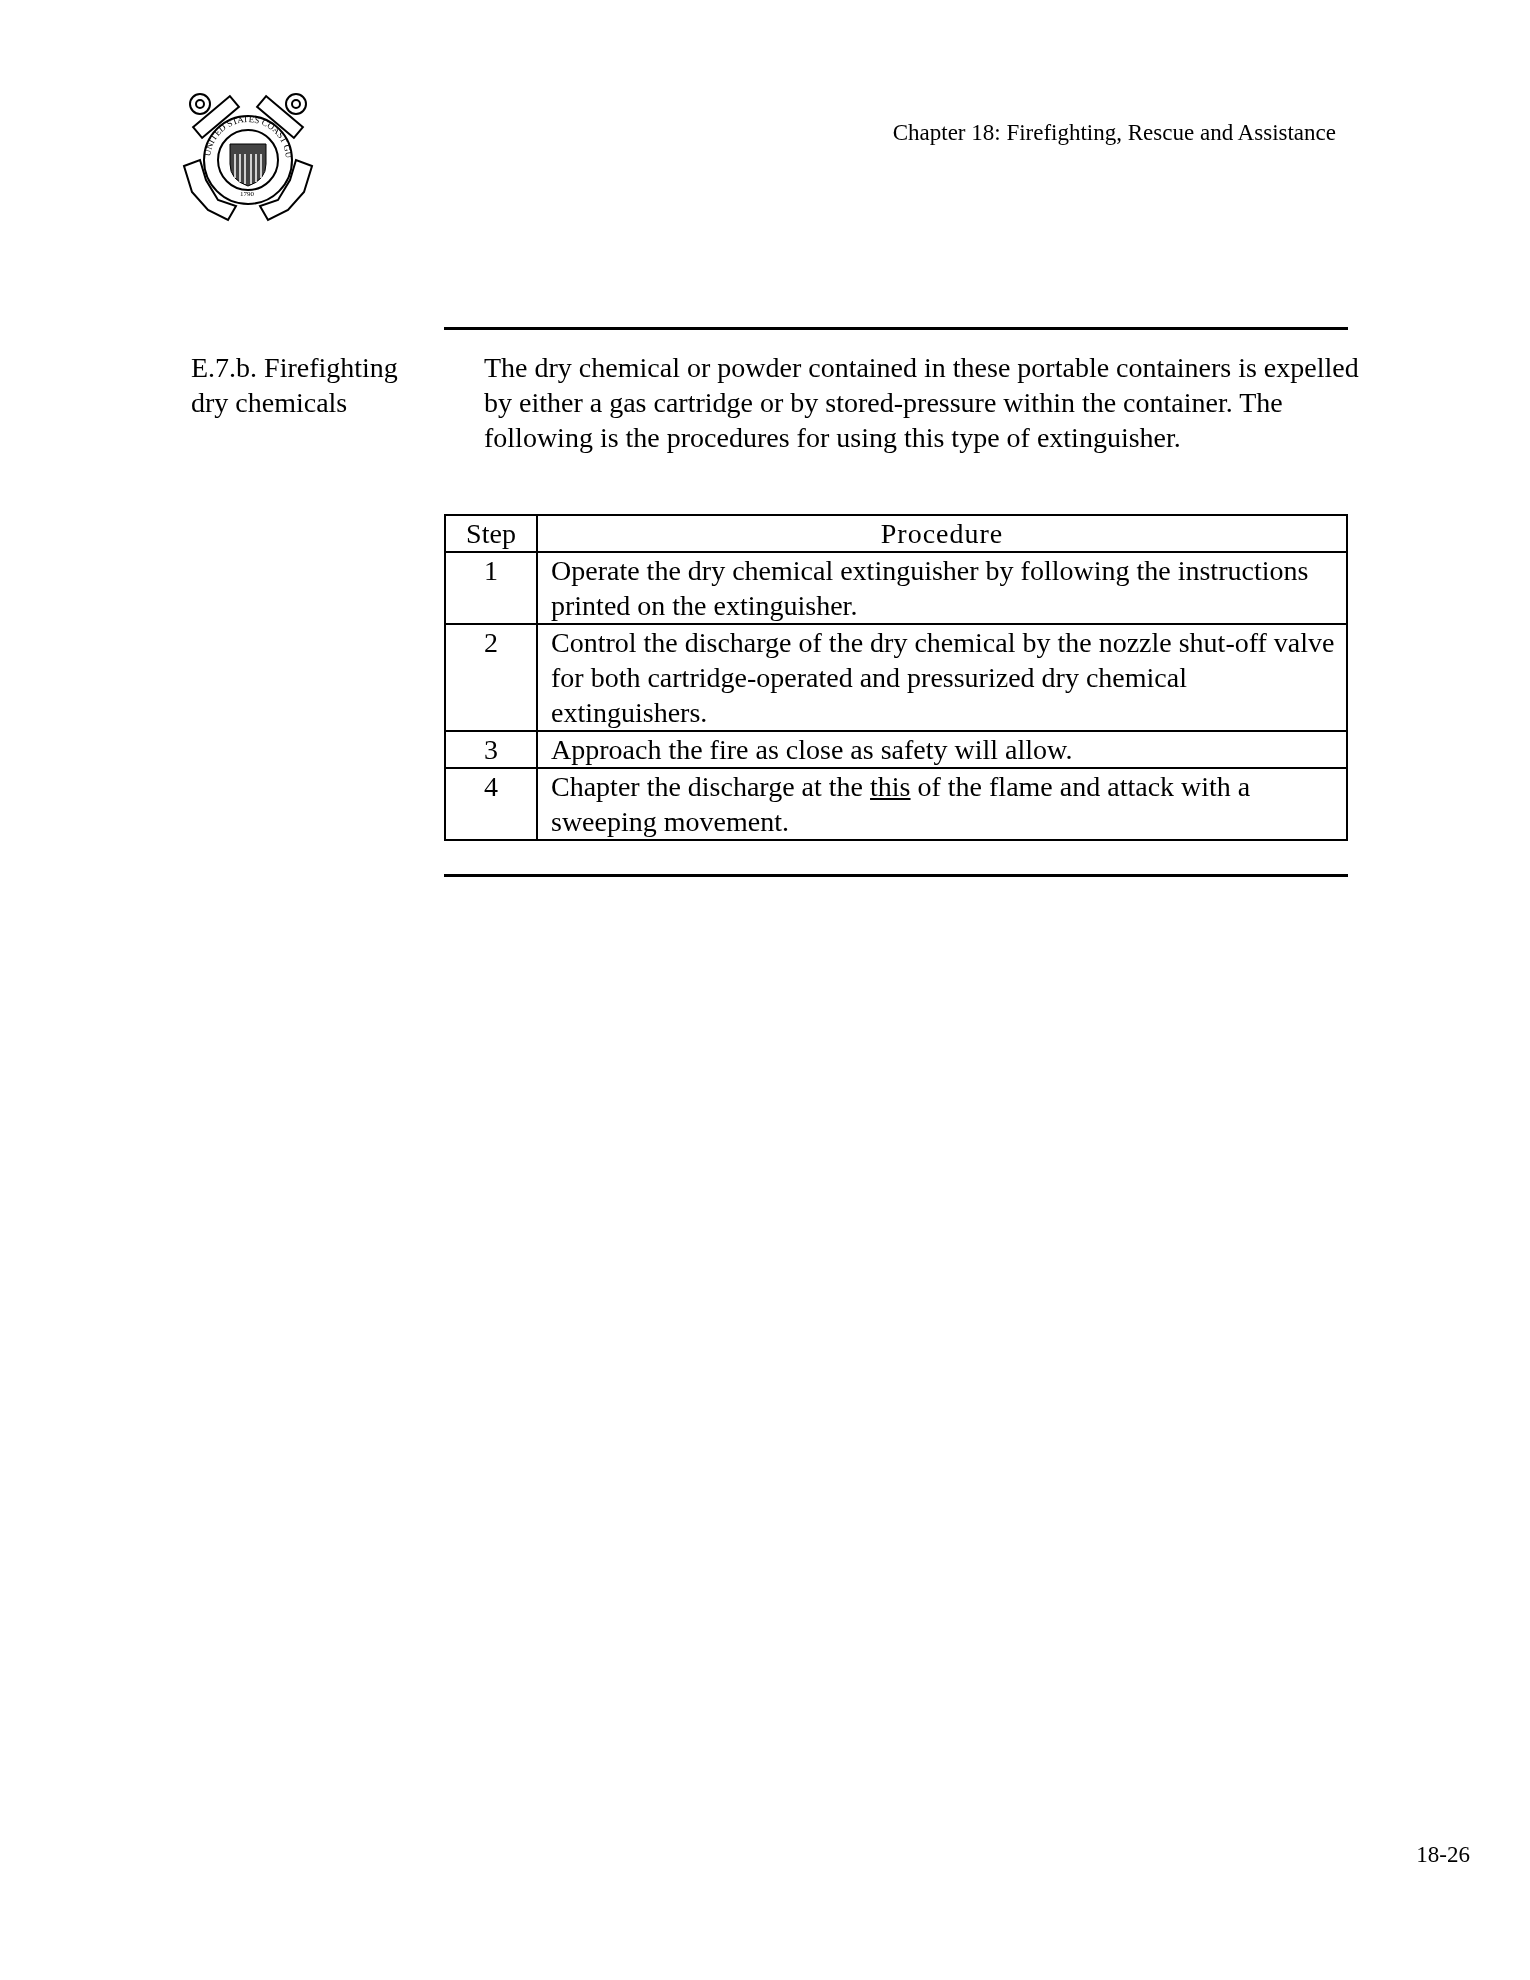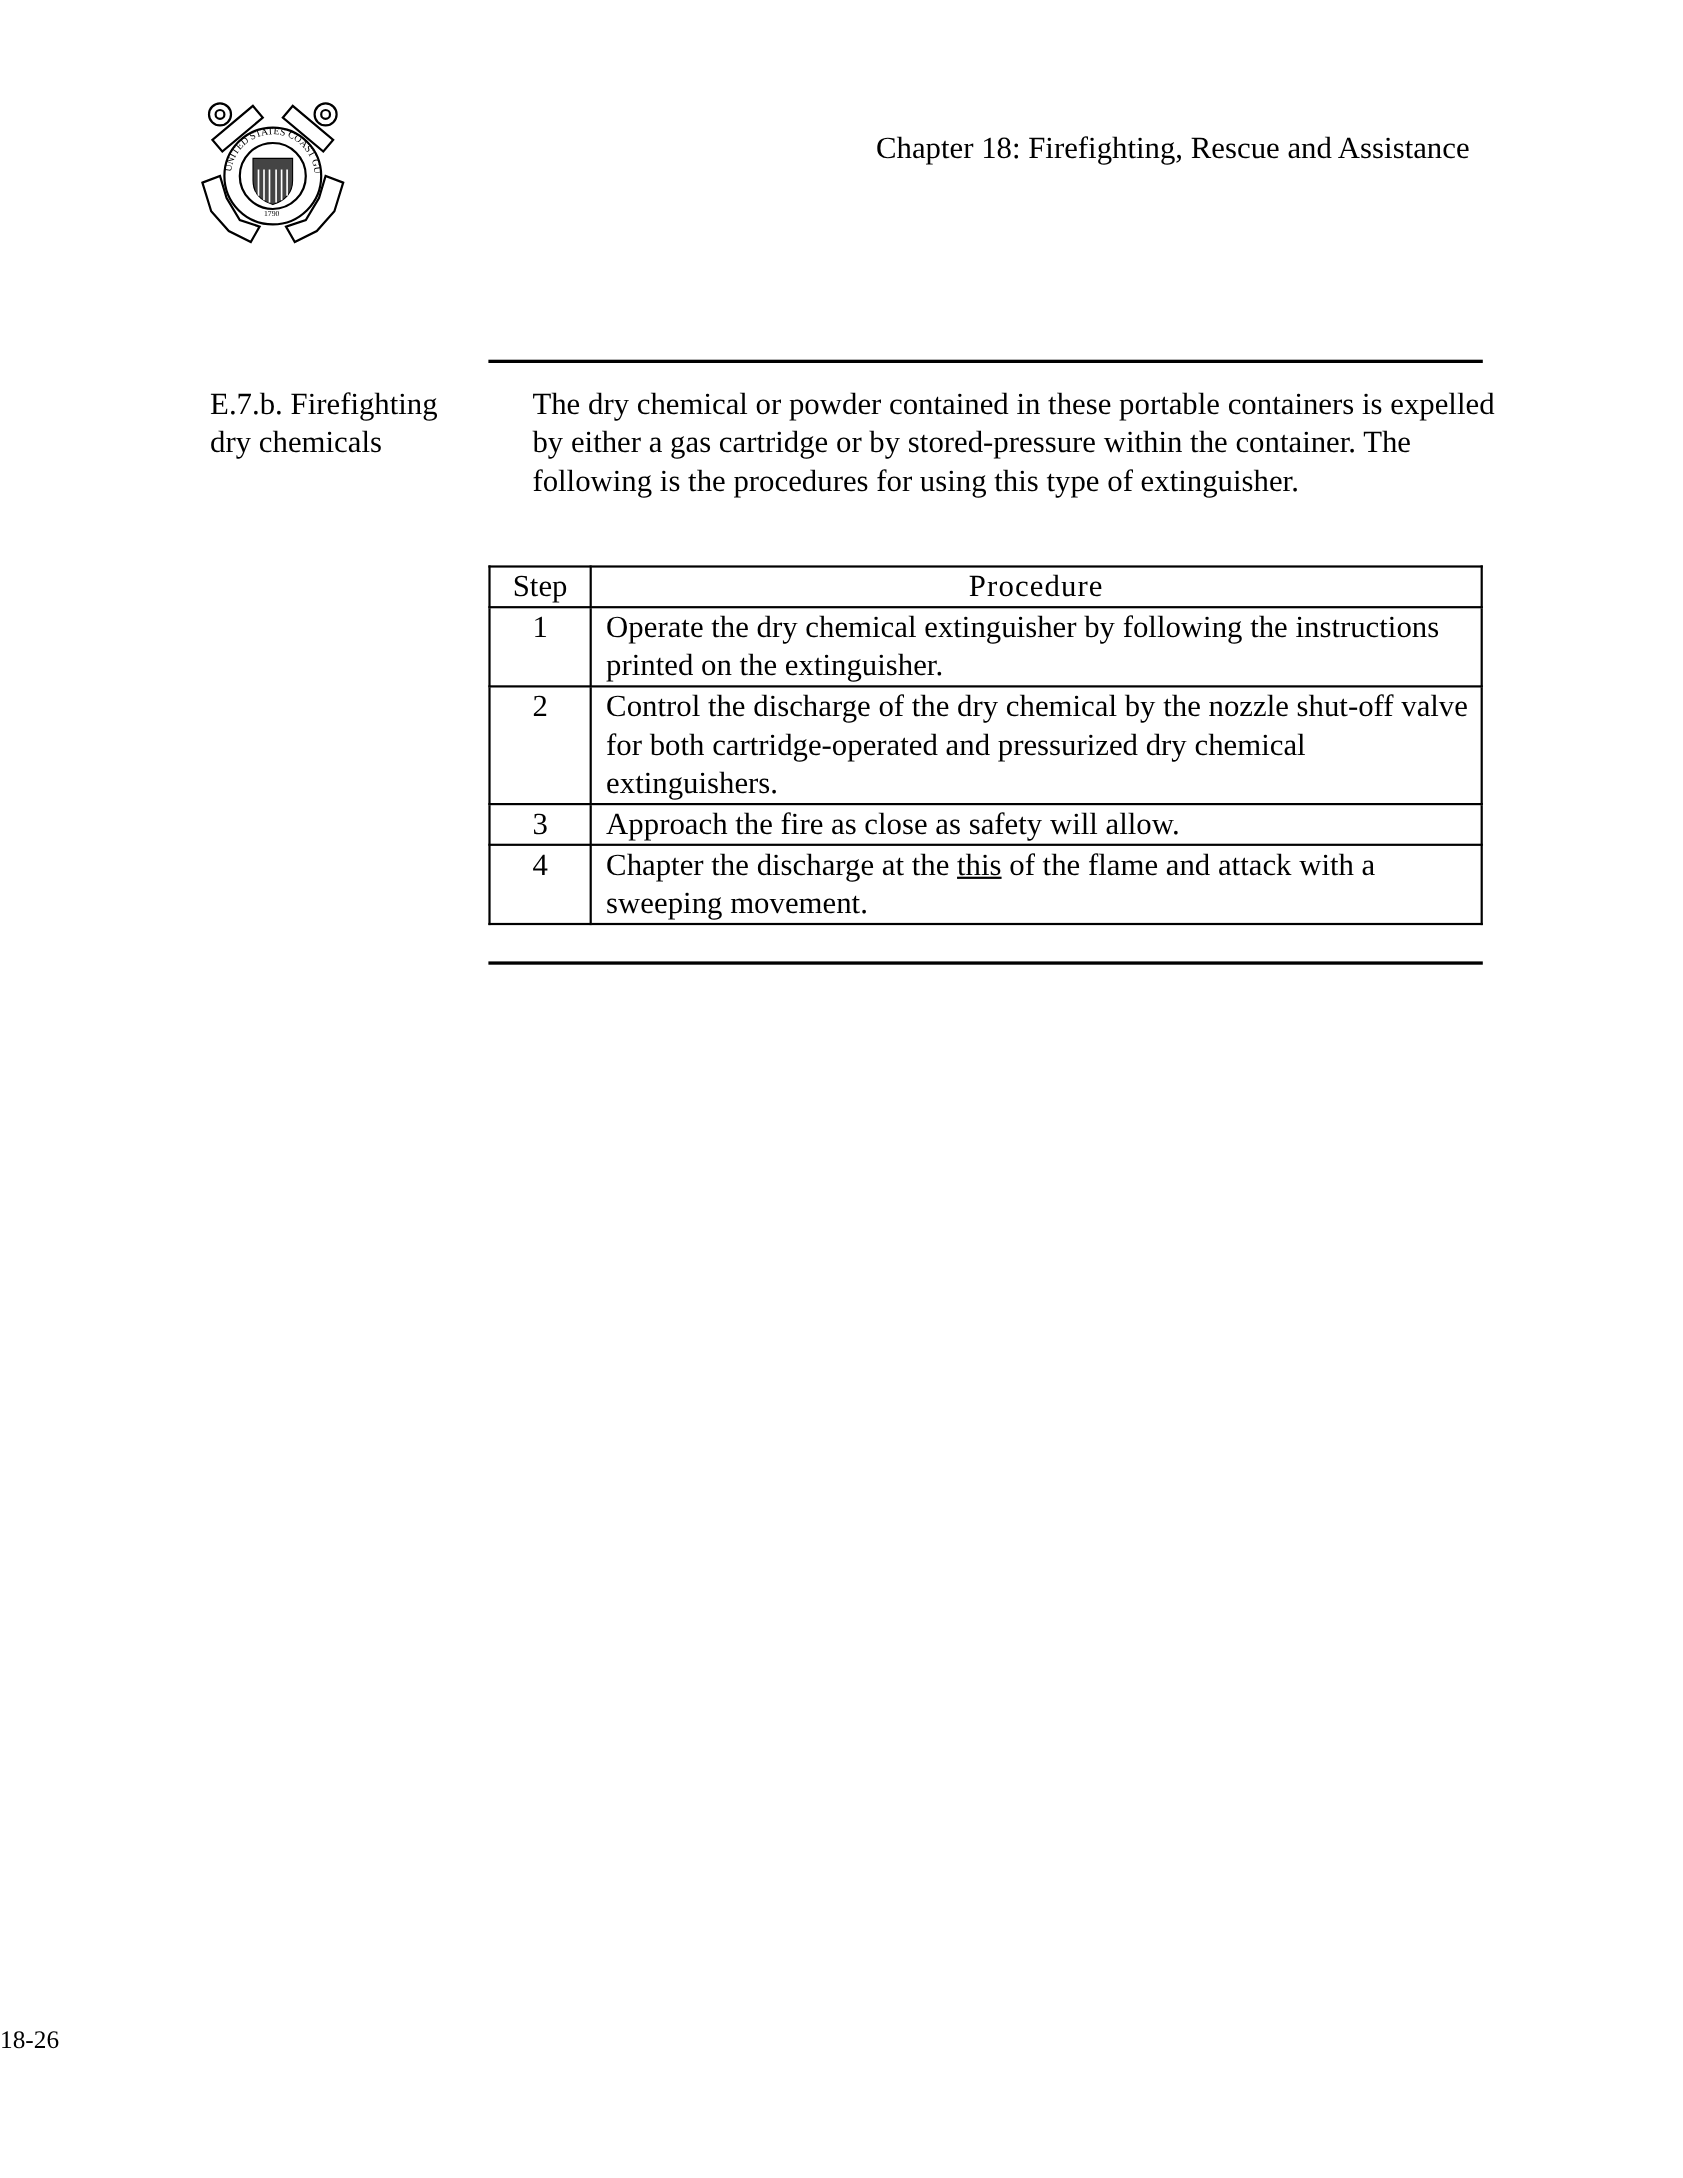--- a/index.html
+++ b/index.html
@@ -1,33 +1,33 @@
 <!DOCTYPE html>
 <html><head>
 <meta charset="utf-8">
 <style>
   html, body { margin:0; padding:0; background:#fff; }
   body { width:1530px; height:1980px; position:relative; overflow:hidden;
          font-family:"Liberation Serif", "DejaVu Serif", serif; color:#000; }
   .logo { position:absolute; left:178px; top:88px; width:140px; height:140px; }
-  .running-head { position:absolute; top:120px; right:194px; font-size:28px; white-space:nowrap;margin-left:15px; }
+  .running-head { position:absolute; top:120px; right:194px; font-size:23px; white-space:nowrap;margin-left:15px; }
   .rule { position:absolute; left:444px; width:904px; height:3px; background:#000; }
   .rule.top { top:327px; }
   .rule.bottom { top:874px; }
   .side-label { position:absolute; left:191px; top:350px; width:240px; font-size:28px; line-height:35px; }
   .intro { position:absolute; left:484px; top:350px; width:880px; font-size:28px; line-height:35px; }
   table.proc { position:absolute; left:444px; top:514px; width:904px; border-collapse:collapse;
                font-size:28px; line-height:35px; }
   table.proc th, table.proc td { border:2px solid #000; vertical-align:top; padding:0; }
   table.proc th { font-weight:normal; text-align:center; height:35px; }
   table.proc th.proc-h { letter-spacing:1px; }
   td.step { width:90px; text-align:center; }
   td.text { padding-left:13px !important; padding-right:6px !important; }
   .u { text-decoration:underline; }
-  .page-num { position:absolute; top:1842px; left:0; width:1470px; text-align:left; font-size:23px; }
+  .page-num { position:absolute; top:1842px; left:0; width:1470px; text-align:right; font-size:23px; }
 </style>
 </head>
 <body>
 
 <svg class="logo" viewBox="0 0 140 140">
 
   <g fill="#fff" stroke="#000" stroke-width="2">
     <rect x="14" y="22" width="48" height="14" transform="rotate(-40 38 29)"></rect>
     <rect x="78" y="22" width="48" height="14" transform="rotate(40 102 29)"></rect>
     <circle cx="22" cy="16" r="10"></circle>

